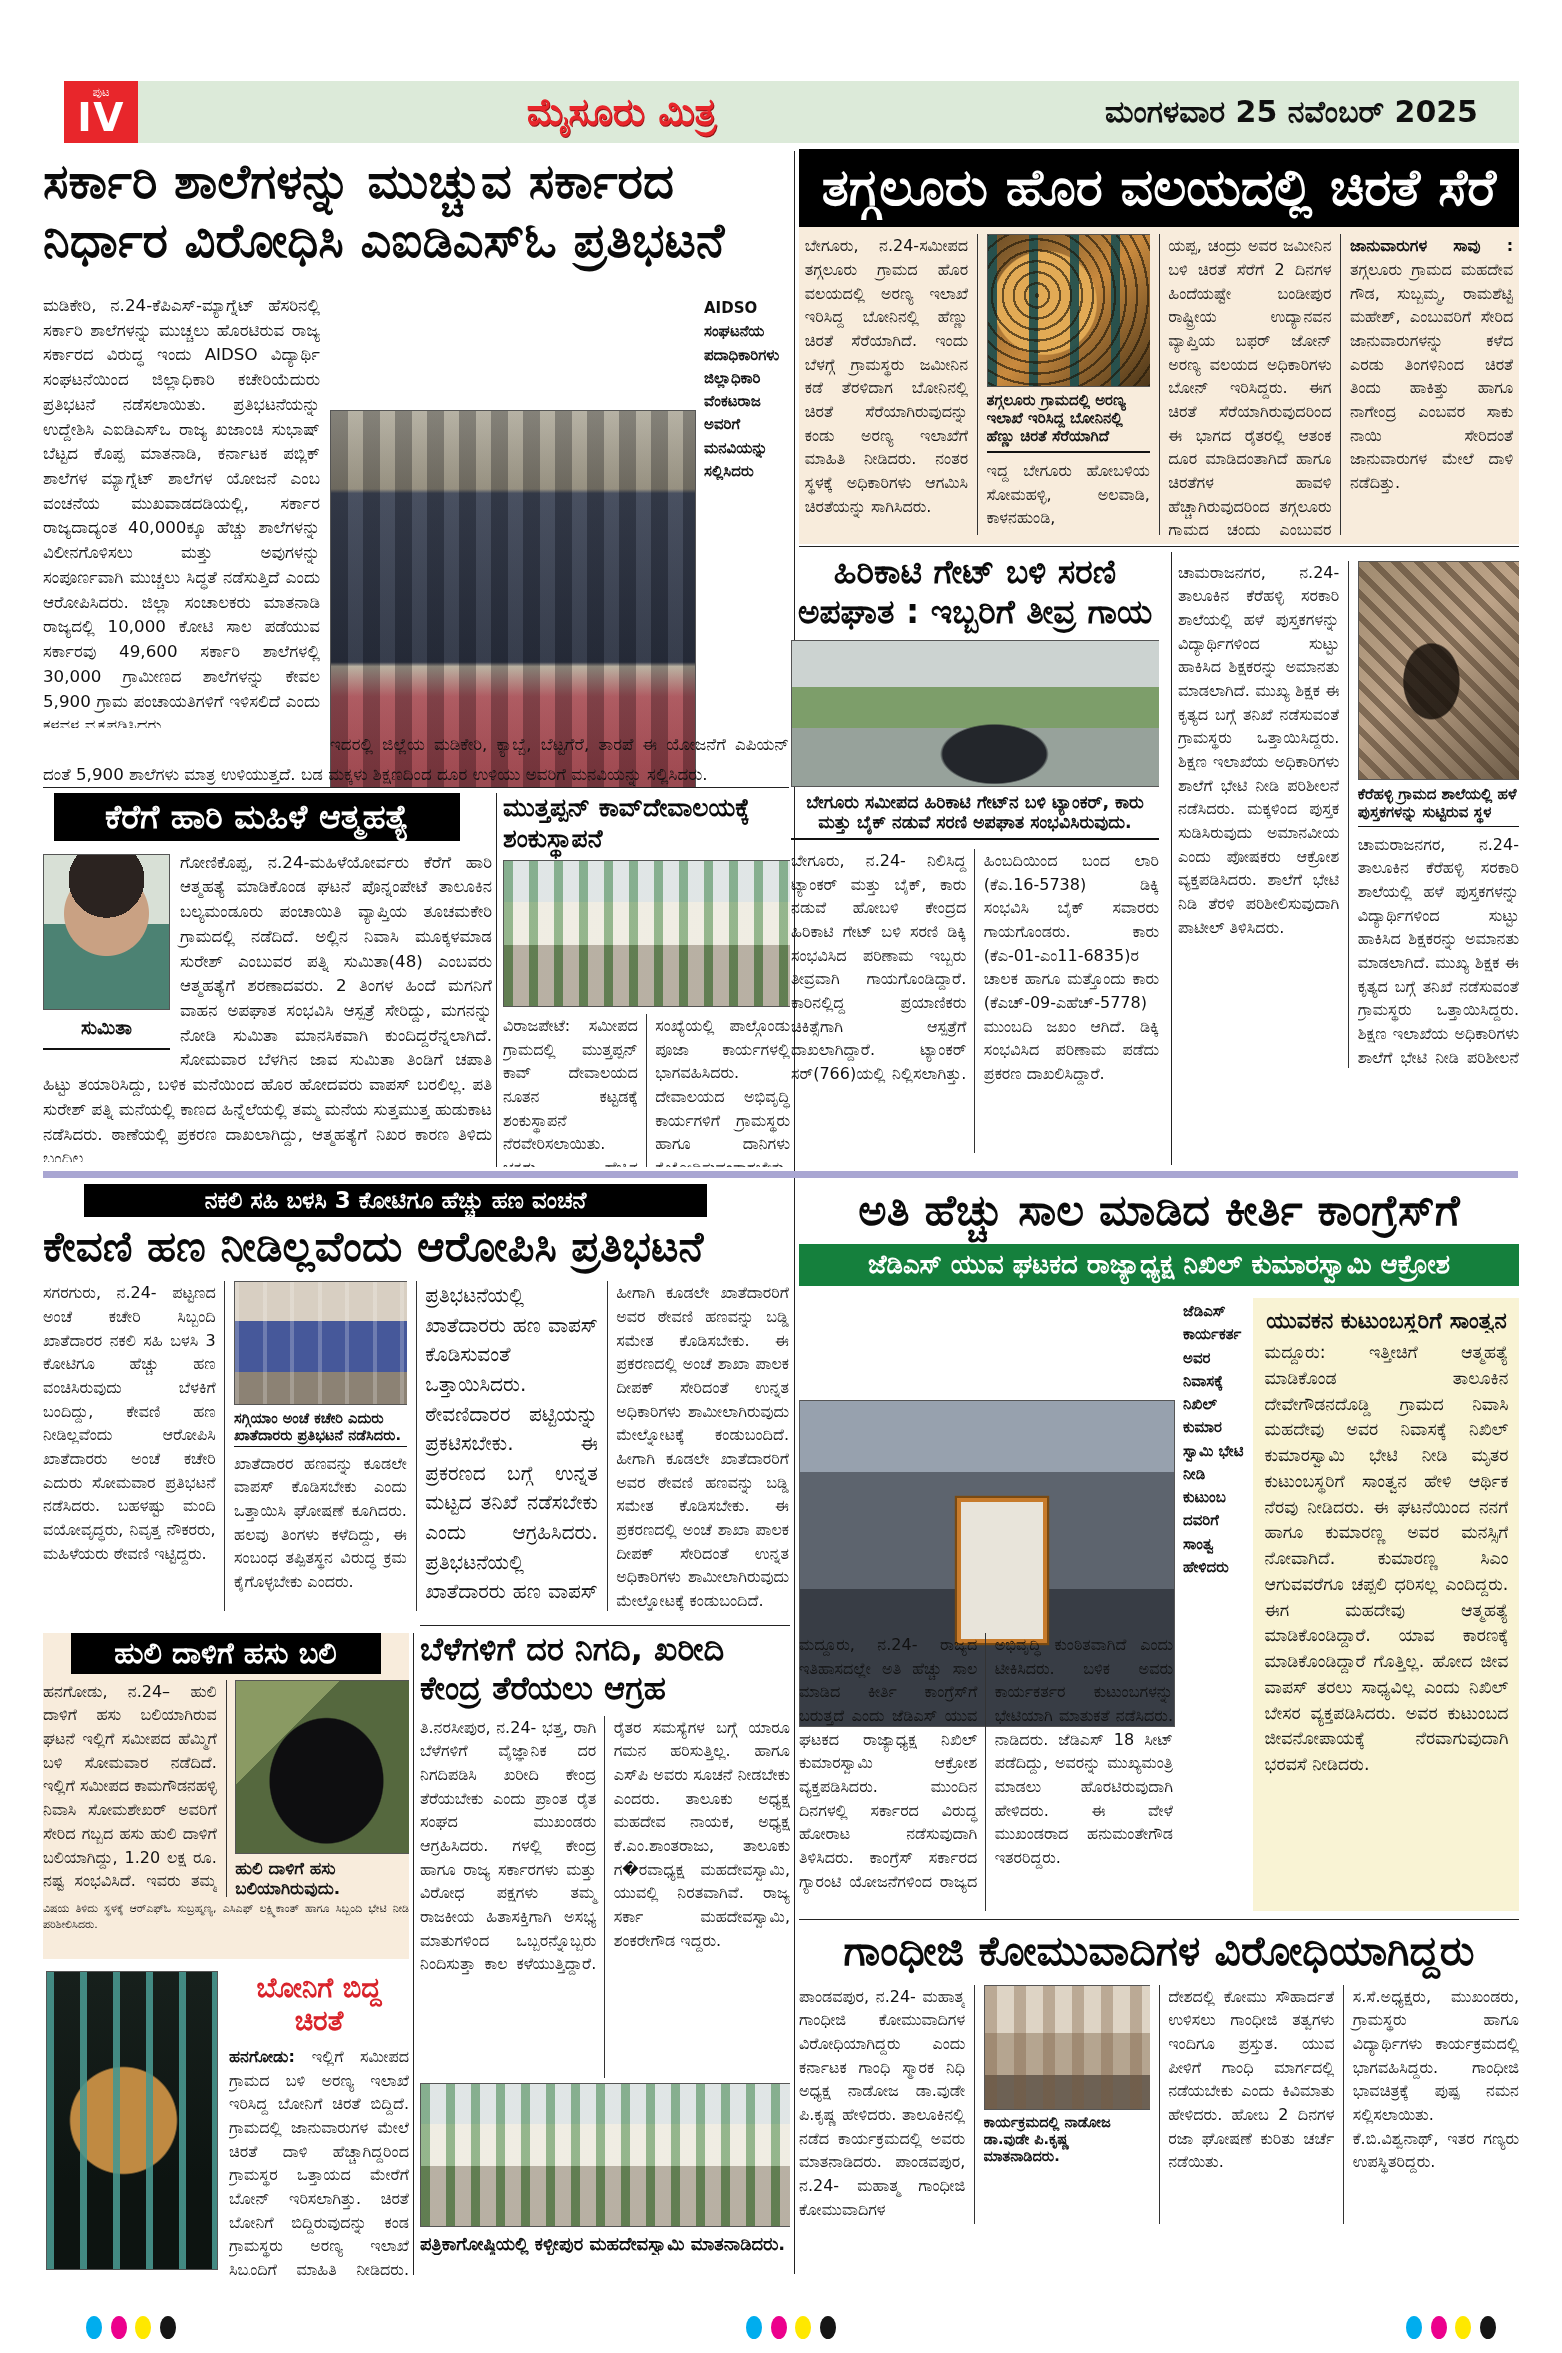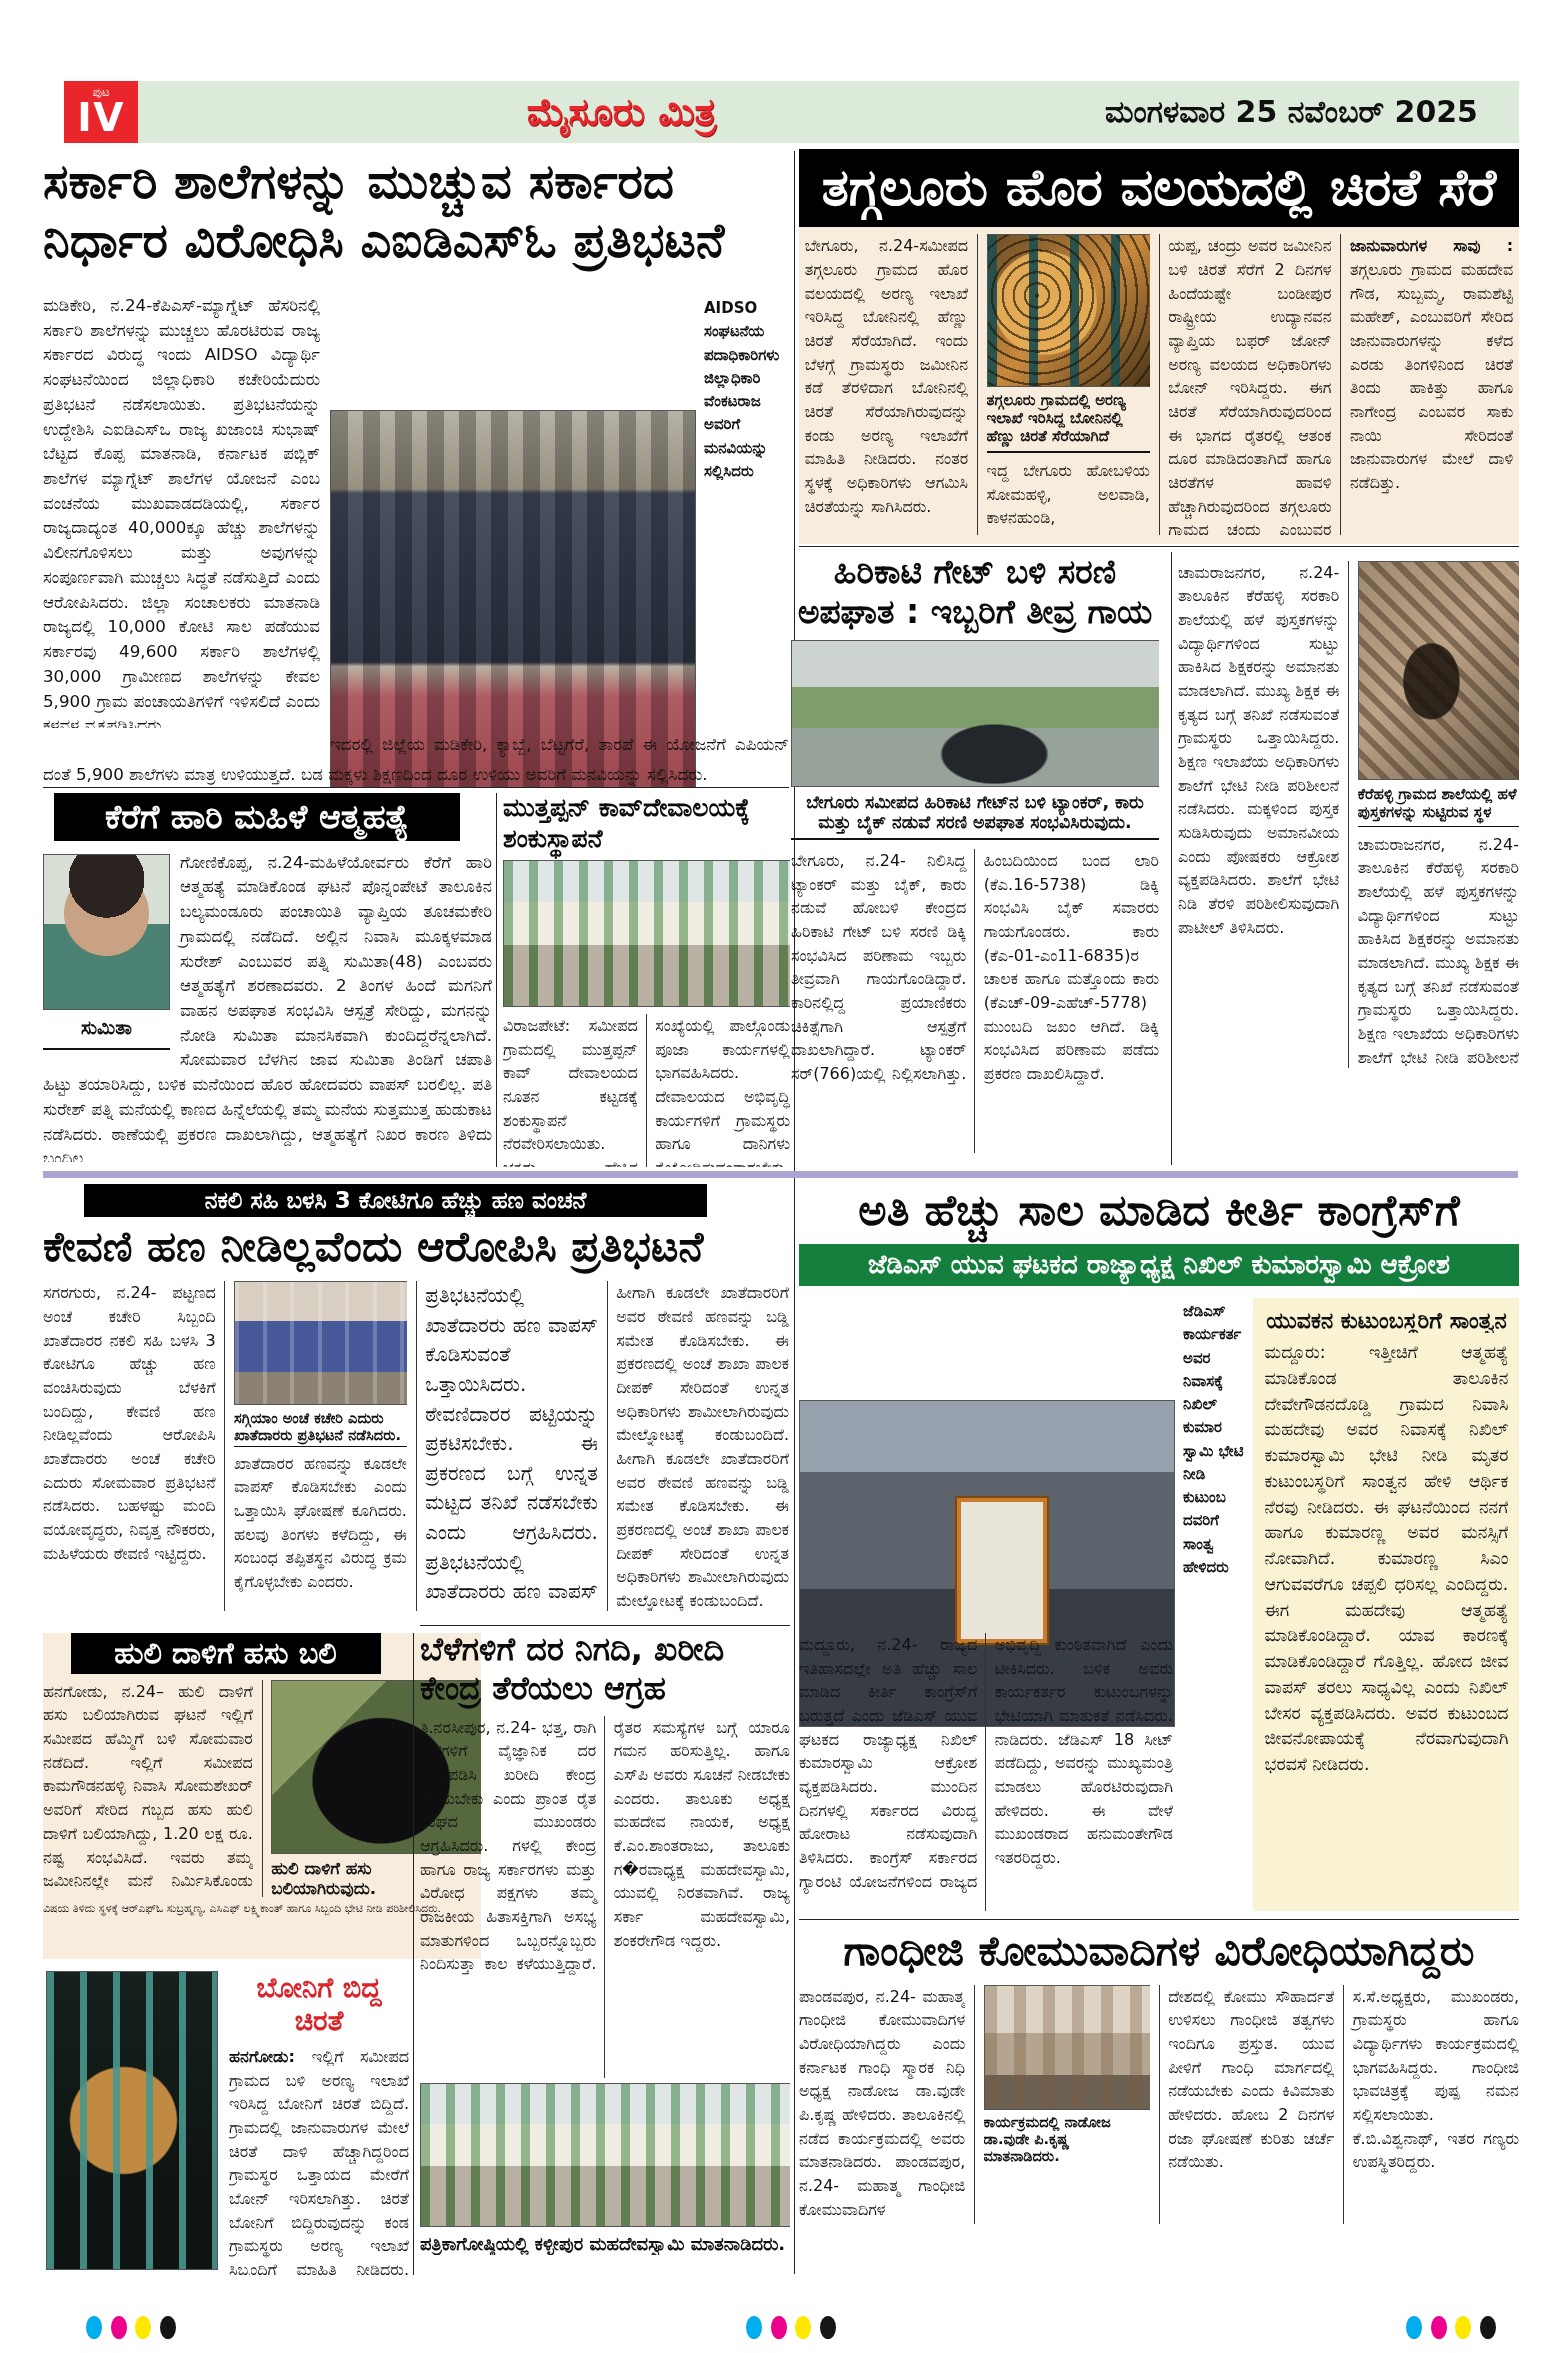--- a/index.html
+++ b/index.html
@@ -193,21 +193,21 @@
       <div class="portrait-frame"></div>
     </div>
     <div class="abs vcap" style="left:384px;top:116px;width:62px;height:406px;">ಜೆಡಿಎಸ್ ಕಾರ್ಯಕರ್ತ ಅವರ ನಿವಾಸಕ್ಕೆ ನಿಖಿಲ್ ಕುಮಾರ ಸ್ವಾಮಿ ಭೇಟಿ ನೀಡಿ ಕುಟುಂಬ ದವರಿಗೆ ಸಾಂತ್ವ ಹೇಳಿದರು</div>
     <div class="abs yellowbox" style="left:454px;top:114px;width:267px;height:613px;padding:10px 11.6px;box-sizing:border-box;">
       <div class="cap" style="font-size:22px;text-align:center;">ಯುವಕನ ಕುಟುಂಬಸ್ಥರಿಗೆ ಸಾಂತ್ವನ</div>
       <div class="bt" style="font-size:17.4px;margin-top:7.2px;height:536px;">ಮದ್ದೂರು: ಇತ್ತೀಚಿಗೆ ಆತ್ಮಹತ್ಯೆ ಮಾಡಿಕೊಂಡ ತಾಲೂಕಿನ ದೇವೇಗೌಡನದೊಡ್ಡಿ ಗ್ರಾಮದ ನಿವಾಸಿ ಮಹದೇವು ಅವರ ನಿವಾಸಕ್ಕೆ ನಿಖಿಲ್ ಕುಮಾರಸ್ವಾಮಿ ಭೇಟಿ ನೀಡಿ ಮೃತರ ಕುಟುಂಬಸ್ಥರಿಗೆ ಸಾಂತ್ವನ ಹೇಳಿ ಆರ್ಥಿಕ ನೆರವು ನೀಡಿದರು. ಈ ಘಟನೆಯಿಂದ ನನಗೆ ಹಾಗೂ ಕುಮಾರಣ್ಣ ಅವರ ಮನಸ್ಸಿಗೆ ನೋವಾಗಿದೆ. ಕುಮಾರಣ್ಣ ಸಿಎಂ ಆಗುವವರೆಗೂ ಚಪ್ಪಲಿ ಧರಿಸಲ್ಲ ಎಂದಿದ್ದರು. ಈಗ ಮಹದೇವು ಆತ್ಮಹತ್ಯೆ ಮಾಡಿಕೊಂಡಿದ್ದಾರೆ. ಯಾವ ಕಾರಣಕ್ಕೆ ಮಾಡಿಕೊಂಡಿದ್ದಾರೆ ಗೊತ್ತಿಲ್ಲ. ಹೋದ ಜೀವ ವಾಪಸ್ ತರಲು ಸಾಧ್ಯವಿಲ್ಲ ಎಂದು ನಿಖಿಲ್ ಬೇಸರ ವ್ಯಕ್ತಪಡಿಸಿದರು. ಅವರ ಕುಟುಂಬದ ಜೀವನೋಪಾಯಕ್ಕೆ ನೆರವಾಗುವುದಾಗಿ ಭರವಸೆ ನೀಡಿದರು.</div>
     </div>
     <div class="abs bt two-col" style="left:0;top:449px;width:374px;height:278px;font-size:16px;">ಮದ್ದೂರು, ನ.24- ರಾಜ್ಯದ ಇತಿಹಾಸದಲ್ಲೇ ಅತಿ ಹೆಚ್ಚು ಸಾಲ ಮಾಡಿದ ಕೀರ್ತಿ ಕಾಂಗ್ರೆಸ್‌ಗೆ ಬರುತ್ತದೆ ಎಂದು ಜೆಡಿಎಸ್ ಯುವ ಘಟಕದ ರಾಜ್ಯಾಧ್ಯಕ್ಷ ನಿಖಿಲ್ ಕುಮಾರಸ್ವಾಮಿ ಆಕ್ರೋಶ ವ್ಯಕ್ತಪಡಿಸಿದರು. ಮುಂದಿನ ದಿನಗಳಲ್ಲಿ ಸರ್ಕಾರದ ವಿರುದ್ಧ ಹೋರಾಟ ನಡೆಸುವುದಾಗಿ ತಿಳಿಸಿದರು. ಕಾಂಗ್ರೆಸ್ ಸರ್ಕಾರದ ಗ್ಯಾರಂಟಿ ಯೋಜನೆಗಳಿಂದ ರಾಜ್ಯದ ಅಭಿವೃದ್ಧಿ ಕುಂಠಿತವಾಗಿದೆ ಎಂದು ಟೀಕಿಸಿದರು. ಬಳಿಕ ಅವರು ಕಾರ್ಯಕರ್ತರ ಕುಟುಂಬಗಳನ್ನು ಭೇಟಿಯಾಗಿ ಮಾತುಕತೆ ನಡೆಸಿದರು. ನಾಡಿದರು. ಜೆಡಿಎಸ್ 18 ಸೀಟ್ ಪಡೆದಿದ್ದು, ಅವರನ್ನು ಮುಖ್ಯಮಂತ್ರಿ ಮಾಡಲು ಹೊರಟಿರುವುದಾಗಿ ಹೇಳಿದರು. ಈ ವೇಳೆ ಮುಖಂಡರಾದ ಹನುಮಂತೇಗೌಡ ಇತರರಿದ್ದರು.</div>
   </div>
 
-  <div class="abs cream" style="left:43px;top:1633px;width:438px;height:326px;overflow:hidden;">
+  <div class="abs cream" style="left:43px;top:1633px;width:366px;height:326px;overflow:hidden;">
     <div class="banner-black" style="margin-left:27.5px;width:310px;height:41px;font-size:29px;">ಹುಲಿ ದಾಳಿಗೆ ಹಸು ಬಲಿ</div>
     <div class="colrow" style="margin-top:5.8px;height:217px;">
       <div class="ncol bt" style="font-size:16px;">ಹನಗೋಡು, ನ.24– ಹುಲಿ ದಾಳಿಗೆ ಹಸು ಬಲಿಯಾಗಿರುವ ಘಟನೆ ಇಲ್ಲಿಗೆ ಸಮೀಪದ ಹೆಮ್ಮಿಗೆ ಬಳಿ ಸೋಮವಾರ ನಡೆದಿದೆ. ಇಲ್ಲಿಗೆ ಸಮೀಪದ ಕಾಮಗೌಡನಹಳ್ಳಿ ನಿವಾಸಿ ಸೋಮಶೇಖರ್ ಅವರಿಗೆ ಸೇರಿದ ಗಬ್ಬದ ಹಸು ಹುಲಿ ದಾಳಿಗೆ ಬಲಿಯಾಗಿದ್ದು, 1.20 ಲಕ್ಷ ರೂ. ನಷ್ಟ ಸಂಭವಿಸಿದೆ. ಇವರು ತಮ್ಮ ಜಮೀನಿನಲ್ಲೇ ಮನೆ ನಿರ್ಮಿಸಿಕೊಂಡು ವಾಸಿಸುತ್ತಿದ್ದು, ಪಕ್ಕದಲ್ಲಿರುವ ಬೀರ ತಮ್ಮನಹಳ್ಳಿ ಅರಣ್ಯದಿಂದ ಬಂದ ಹುಲಿ ಮನೆ ಕೊಟ್ಟಿಯಲ್ಲಿ ಕಟ್ಟಿ ಹಾಕಿದ್ದ ಹಸು ಮೇಲೆ ದಾಳಿ ನಡೆಸಿ ಬಲಿ ಪಡೆದಿದೆ. ಬಳಿಕ ಹಸುವನ್ನು ಸುಮಾರು ನೂರು ಮೀಟರ್ ಎಳೆದೊಯ್ಯಲು ಪ್ರಯತ್ನಿಸಿದ್ದು, ಸಾಧ್ಯವಾಗದೇ ಅಲ್ಲೇ ಬಿಟ್ಟು ಹೋಗಿದೆ.</div>
       <div class="ncol">
         <div class="photo ph-cow" style="width:100%;height:172px;"></div>
         <div class="cap cap-u" style="font-size:16.7px;margin-top:4.3px;">ಹುಲಿ ದಾಳಿಗೆ ಹಸು ಬಲಿಯಾಗಿರುವುದು.</div>
       </div>
     </div>
     <div class="bt" style="font-size:11px;margin-top:4.3px;height:51px;">ವಿಷಯ ತಿಳಿದು ಸ್ಥಳಕ್ಕೆ ಆರ್‌ಎಫ್‌ಓ ಸುಬ್ರಹ್ಮಣ್ಯ, ಎಸಿಎಫ್ ಲಕ್ಷ್ಮಿಕಾಂತ್ ಹಾಗೂ ಸಿಬ್ಬಂದಿ ಭೇಟಿ ನೀಡಿ ಪರಿಶೀಲಿಸಿದರು.</div>
   </div>

